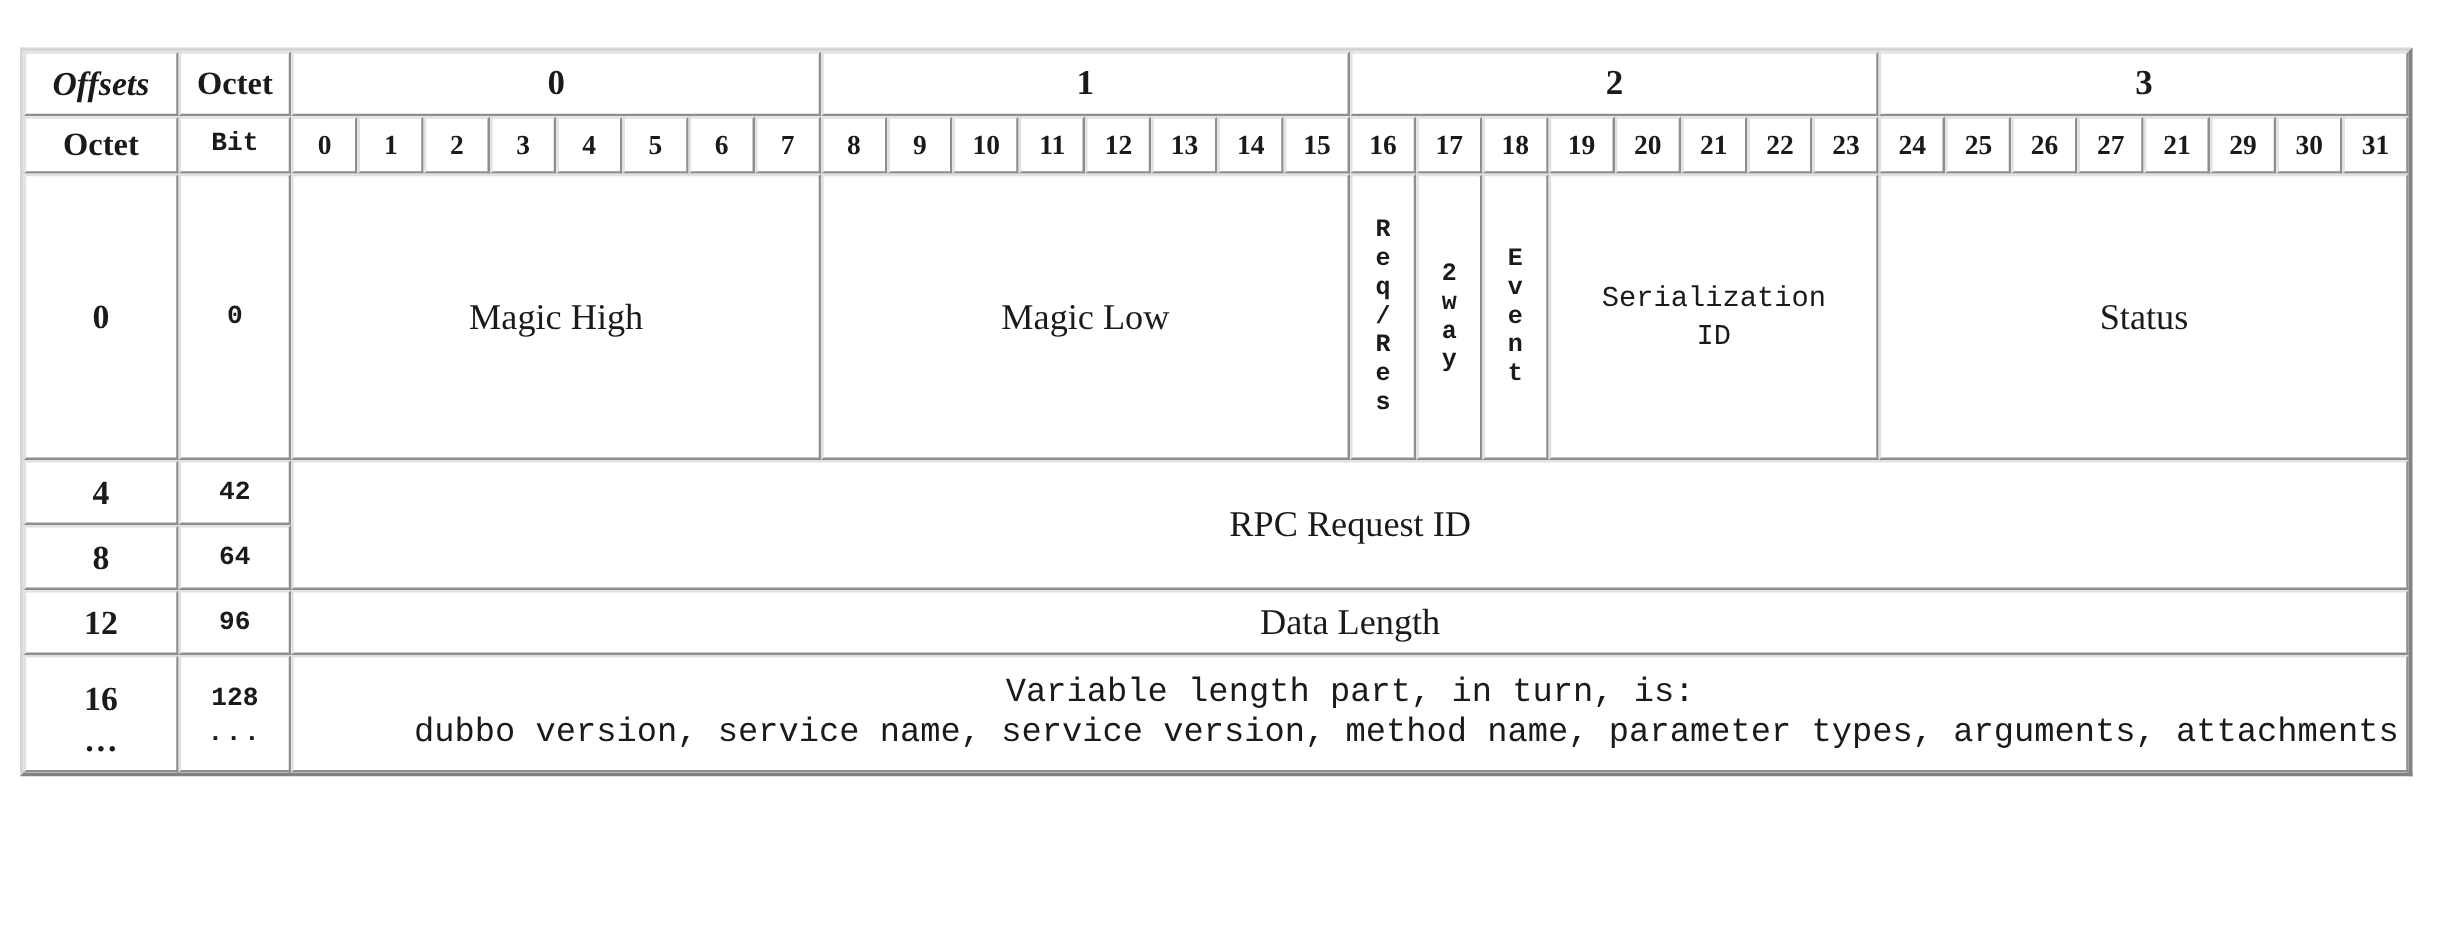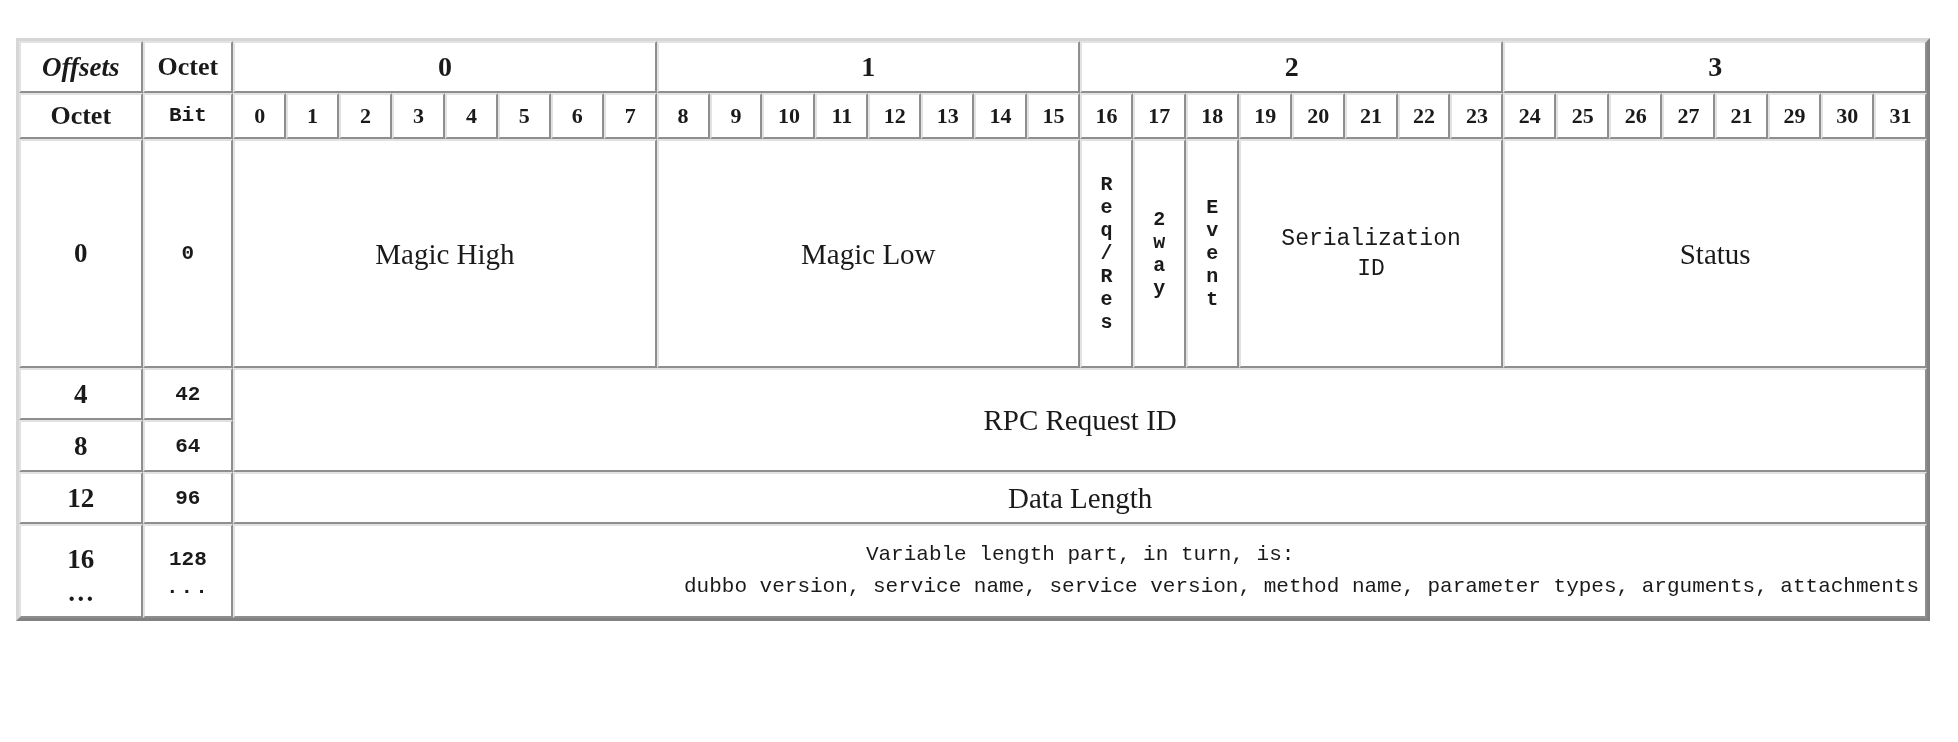--- a/index.html
+++ b/index.html
@@ -167,21 +167,21 @@
   }
   .vtext span { display: block; }
 
   .row-main td { height: 225px; }
   .row-id td   { height: 48px; }
   .row-len td  { height: 48px; }
   .row-var td  { height: 90px; }
 
   .var-block {
     font-family: "Liberation Mono", monospace;
-    font-size: 21px;
+    font-size: 27px;
     line-height: 32px;
     text-align: center;
     padding: 4px 6px;
   }
   .var-line1 { display: block; }
   .var-line2 { display: block; text-align: right; }
 </style>
 </head>
 <body>
 

